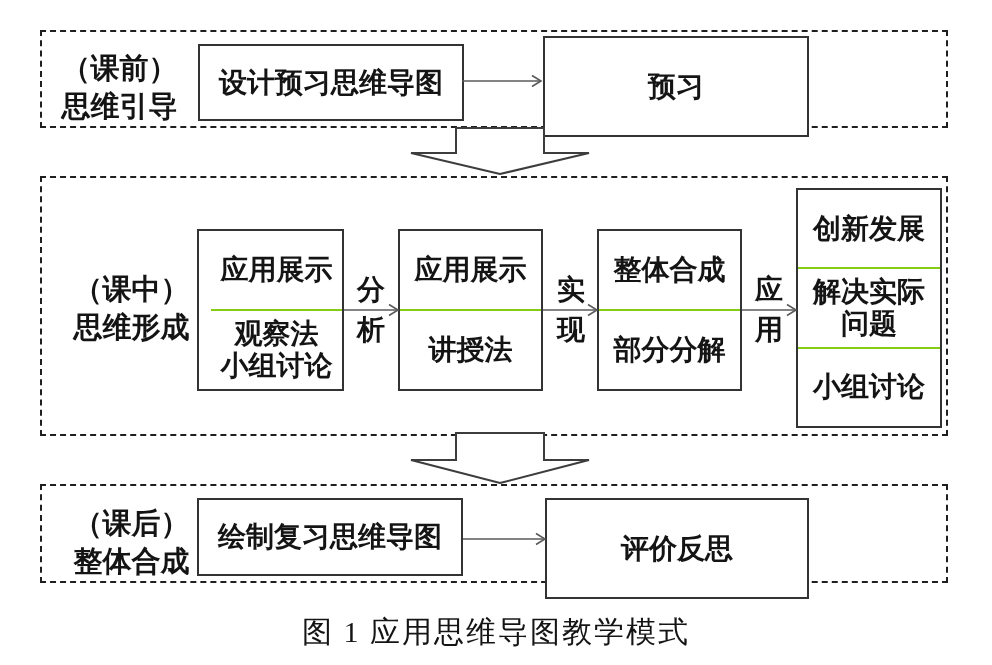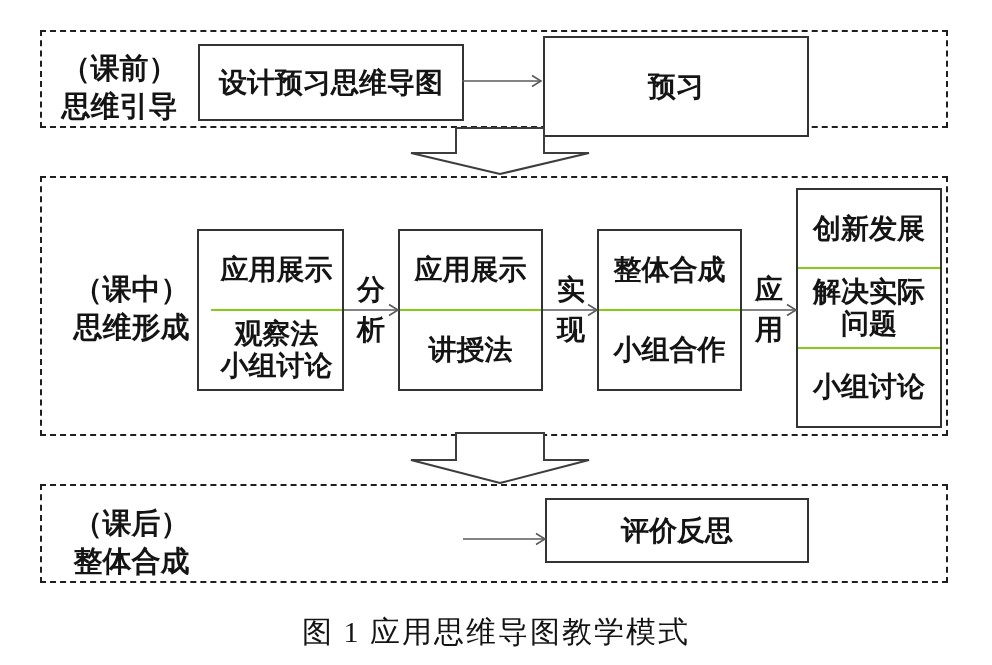--- a/index.html
+++ b/index.html
@@ -98,21 +98,21 @@
       <line x1="0" y1="8" x2="54" y2="8" stroke="#5a5a5a" stroke-width="1.6"></line>
       <path d="M 45,2.5 L 54,8 L 45,13.5" fill="none" stroke="#5a5a5a" stroke-width="1.6"></path>
     </svg>
     <div class="vlabel" style="left:514px;top:98px;width:30px;height:68px;">
       <span>实</span>
       <span>现</span>
     </div>
 
     <div class="multi-box" style="left:555px;top:51px;width:145px;height:162px;">
       <div class="cell">整体合成</div>
-      <div class="cell">小组合作</div>
+      <div class="cell">部分分解</div>
     </div>
 
     <svg class="connector" style="left:700px;top:124px;" width="56" height="16" viewBox="0 0 56 16">
       <line x1="0" y1="8" x2="54" y2="8" stroke="#5a5a5a" stroke-width="1.6"></line>
       <path d="M 45,2.5 L 54,8 L 45,13.5" fill="none" stroke="#5a5a5a" stroke-width="1.6"></path>
     </svg>
     <div class="vlabel" style="left:712px;top:98px;width:30px;height:68px;">
       <span>应</span>
       <span>用</span>
     </div>
@@ -126,26 +126,29 @@
   </div>
 
   <svg class="big-arrow" style="left:410px;top:432px;" width="180" height="52" viewBox="0 0 180 52">
     <polygon points="46,1 134,1 134,28 179,28 90,51 1,28 46,28" fill="#ffffff" stroke="#3d3d3d" stroke-width="2"></polygon>
   </svg>
 
   <div class="section" style="left:40px;top:484px;width:908px;height:99px;">
     <div class="stage-label" style="left:12px;top:19px;width:155px;">（课后）
 整体合成</div>
 
+    <div class="solid-box" style="left:155px;top:12px;width:266px;height:78px;">
+      <span>绘制复习思维导图</span>
+    </div>
 
     <svg class="connector" style="left:421px;top:45px;" width="84" height="16" viewBox="0 0 84 16">
       <line x1="0" y1="8" x2="82" y2="8" stroke="#5a5a5a" stroke-width="1.6"></line>
       <path d="M 73,2.5 L 82,8 L 73,13.5" fill="none" stroke="#5a5a5a" stroke-width="1.6"></path>
     </svg>
 
-    <div class="solid-box" style="left:503px;top:12px;width:264px;height:65px;">
+    <div class="solid-box" style="left:503px;top:12px;width:264px;height:101px;">
       <span>评价反思</span>
     </div>
   </div>
 
   <div class="caption" style="top:612px;">图 1  应用思维导图教学模式</div>
 
 </div>
 
 </body></html>

